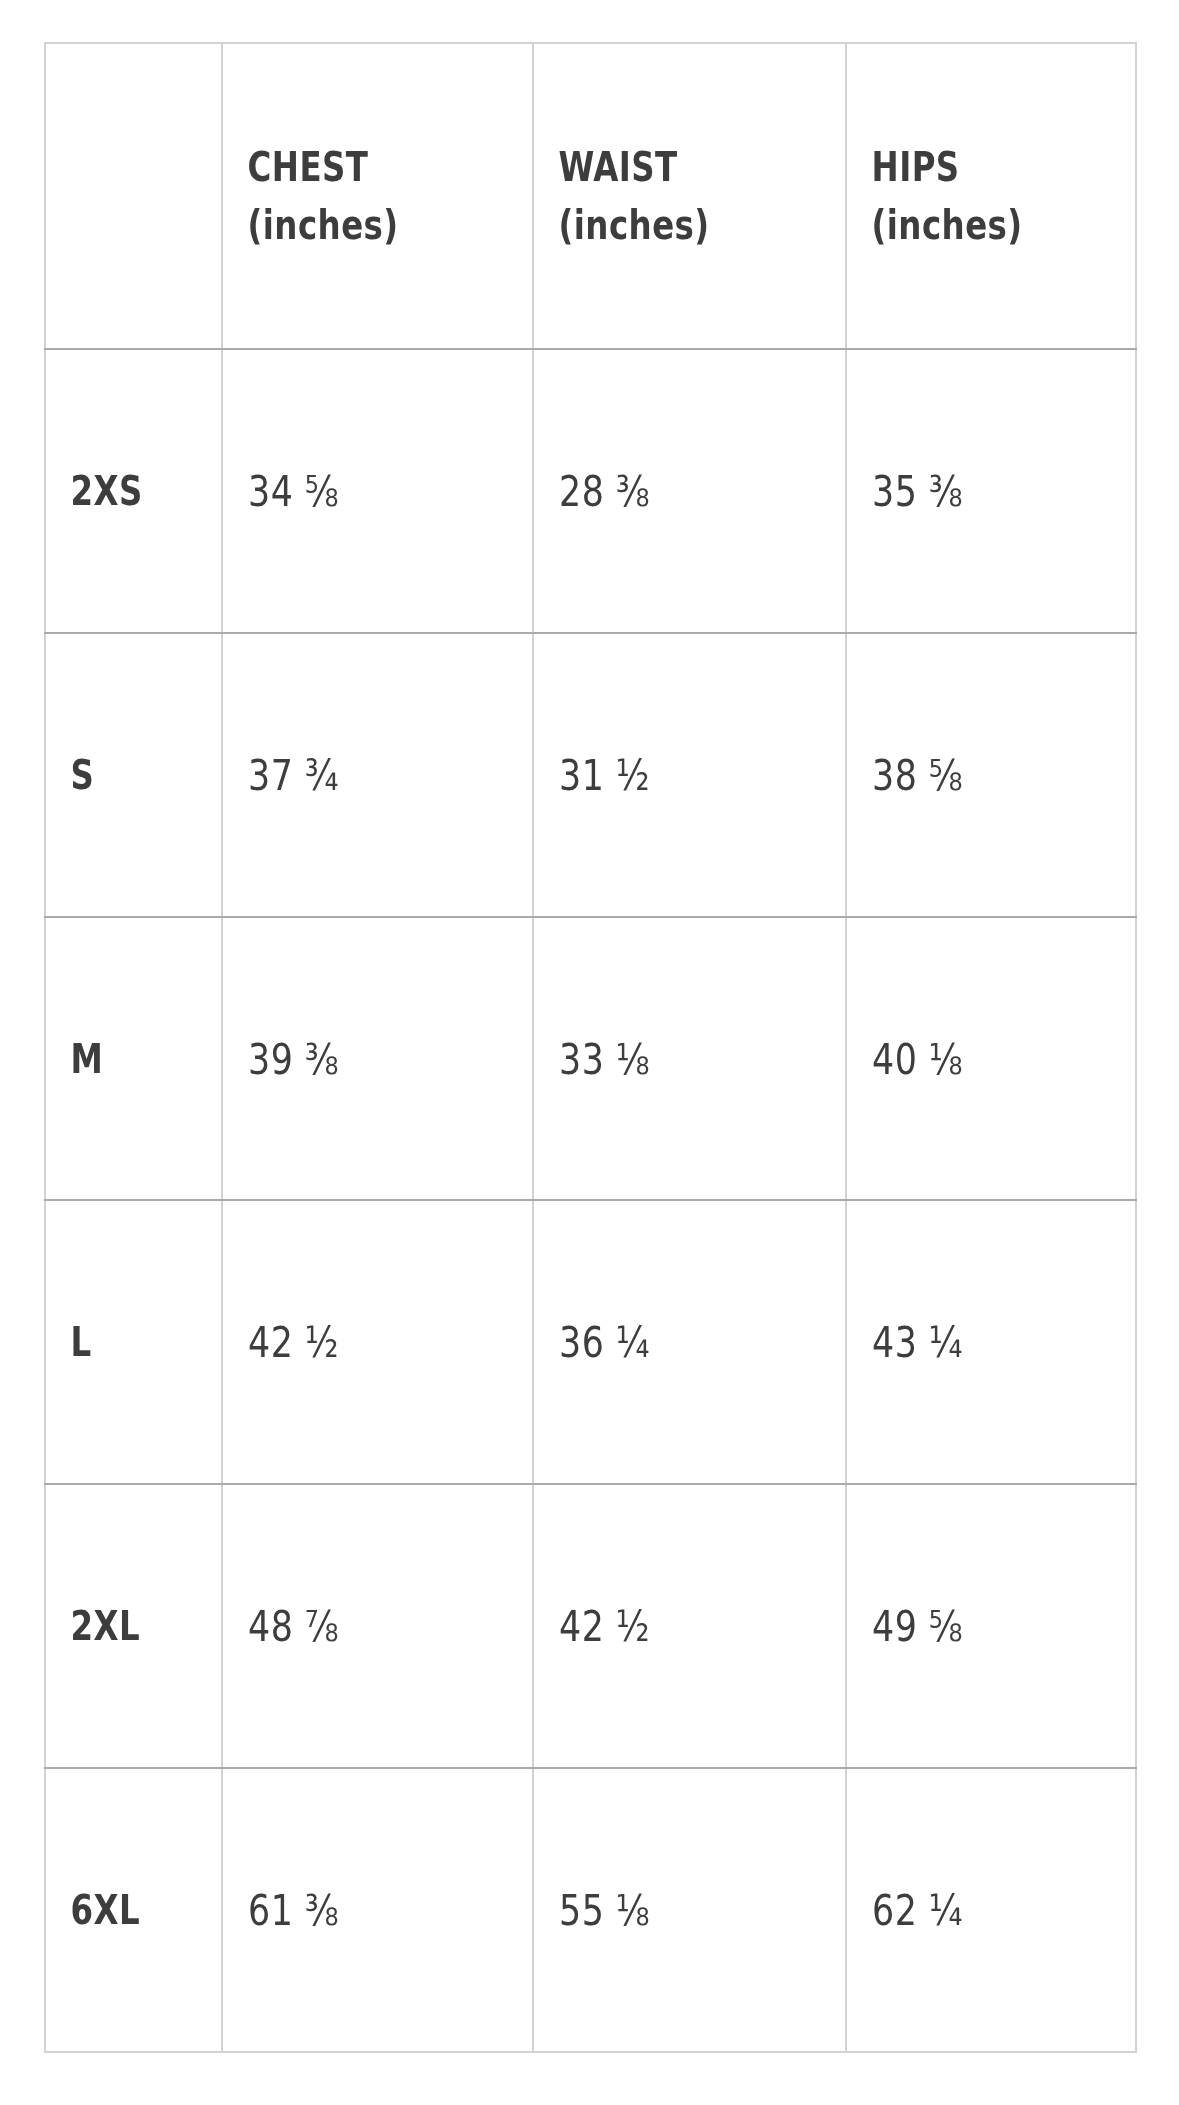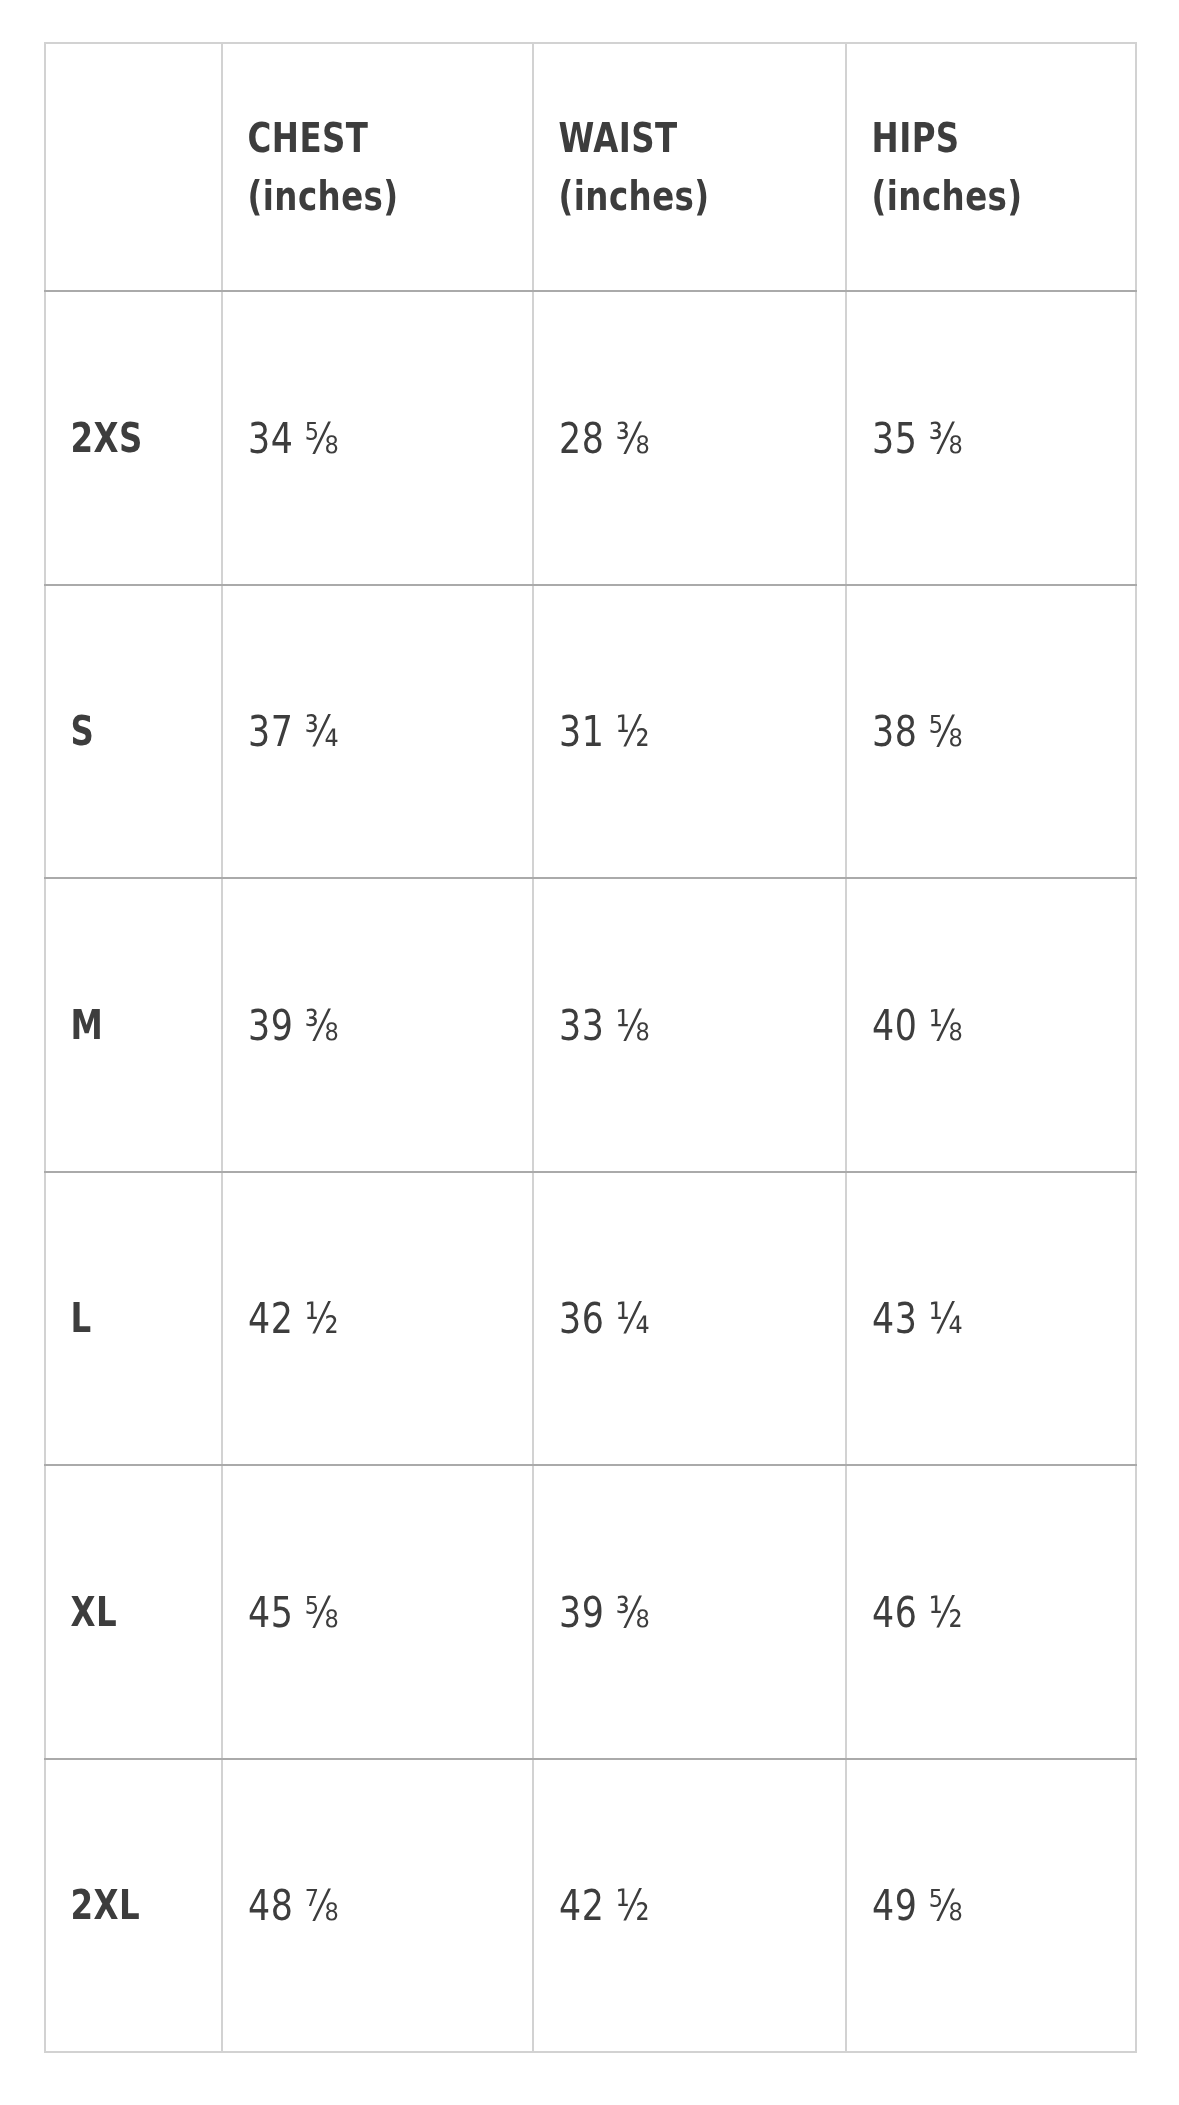--- a/index.html
+++ b/index.html
@@ -56,21 +56,21 @@
     box-sizing: border-box;
   }
   table.size-chart th:last-child,
   table.size-chart td:last-child {
     border-right: none;
   }
   table.size-chart tbody tr:last-child td {
     border-bottom: none;
   }
 
-  thead tr { height: 248px; }
+  thead tr { height: 306px; }
   tbody tr { height: 161px; }
 
   th.col-head {
     font-weight: 700;
     font-size: 41px;
     line-height: 1.42;
     letter-spacing: 0.5px;
     color: #3d3d3d;
     font-family: "DejaVu Sans Condensed", "Liberation Sans Narrow", "Liberation Sans", sans-serif;
     font-stretch: condensed;
@@ -144,27 +144,27 @@
           <td class="measure-cell">33 ⅛</td>
           <td class="measure-cell">40 ⅛</td>
         </tr>
         <tr>
           <td class="size-cell">L</td>
           <td class="measure-cell">42 ½</td>
           <td class="measure-cell">36 ¼</td>
           <td class="measure-cell">43 ¼</td>
         </tr>
         <tr>
-          <td class="size-cell">XL</td>
-          <td class="measure-cell">45 ⅝</td>
-          <td class="measure-cell">39 ⅜</td>
-          <td class="measure-cell">46 ½</td>
-        </tr>
-        <tr>
           <td class="size-cell">2XL</td>
           <td class="measure-cell">48 ⅞</td>
           <td class="measure-cell">42 ½</td>
           <td class="measure-cell">49 ⅝</td>
+        </tr>
+        <tr>
+          <td class="size-cell">6XL</td>
+          <td class="measure-cell">61 ⅜</td>
+          <td class="measure-cell">55 ⅛</td>
+          <td class="measure-cell">62 ¼</td>
         </tr>
       </tbody>
     </table>
   </div>
 </div>
 
 </body></html>

